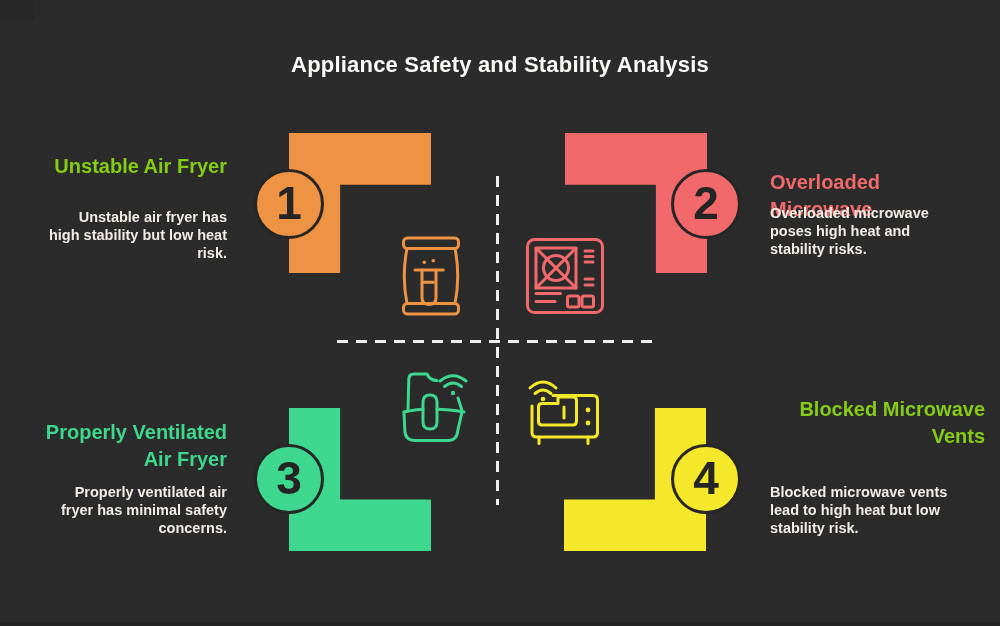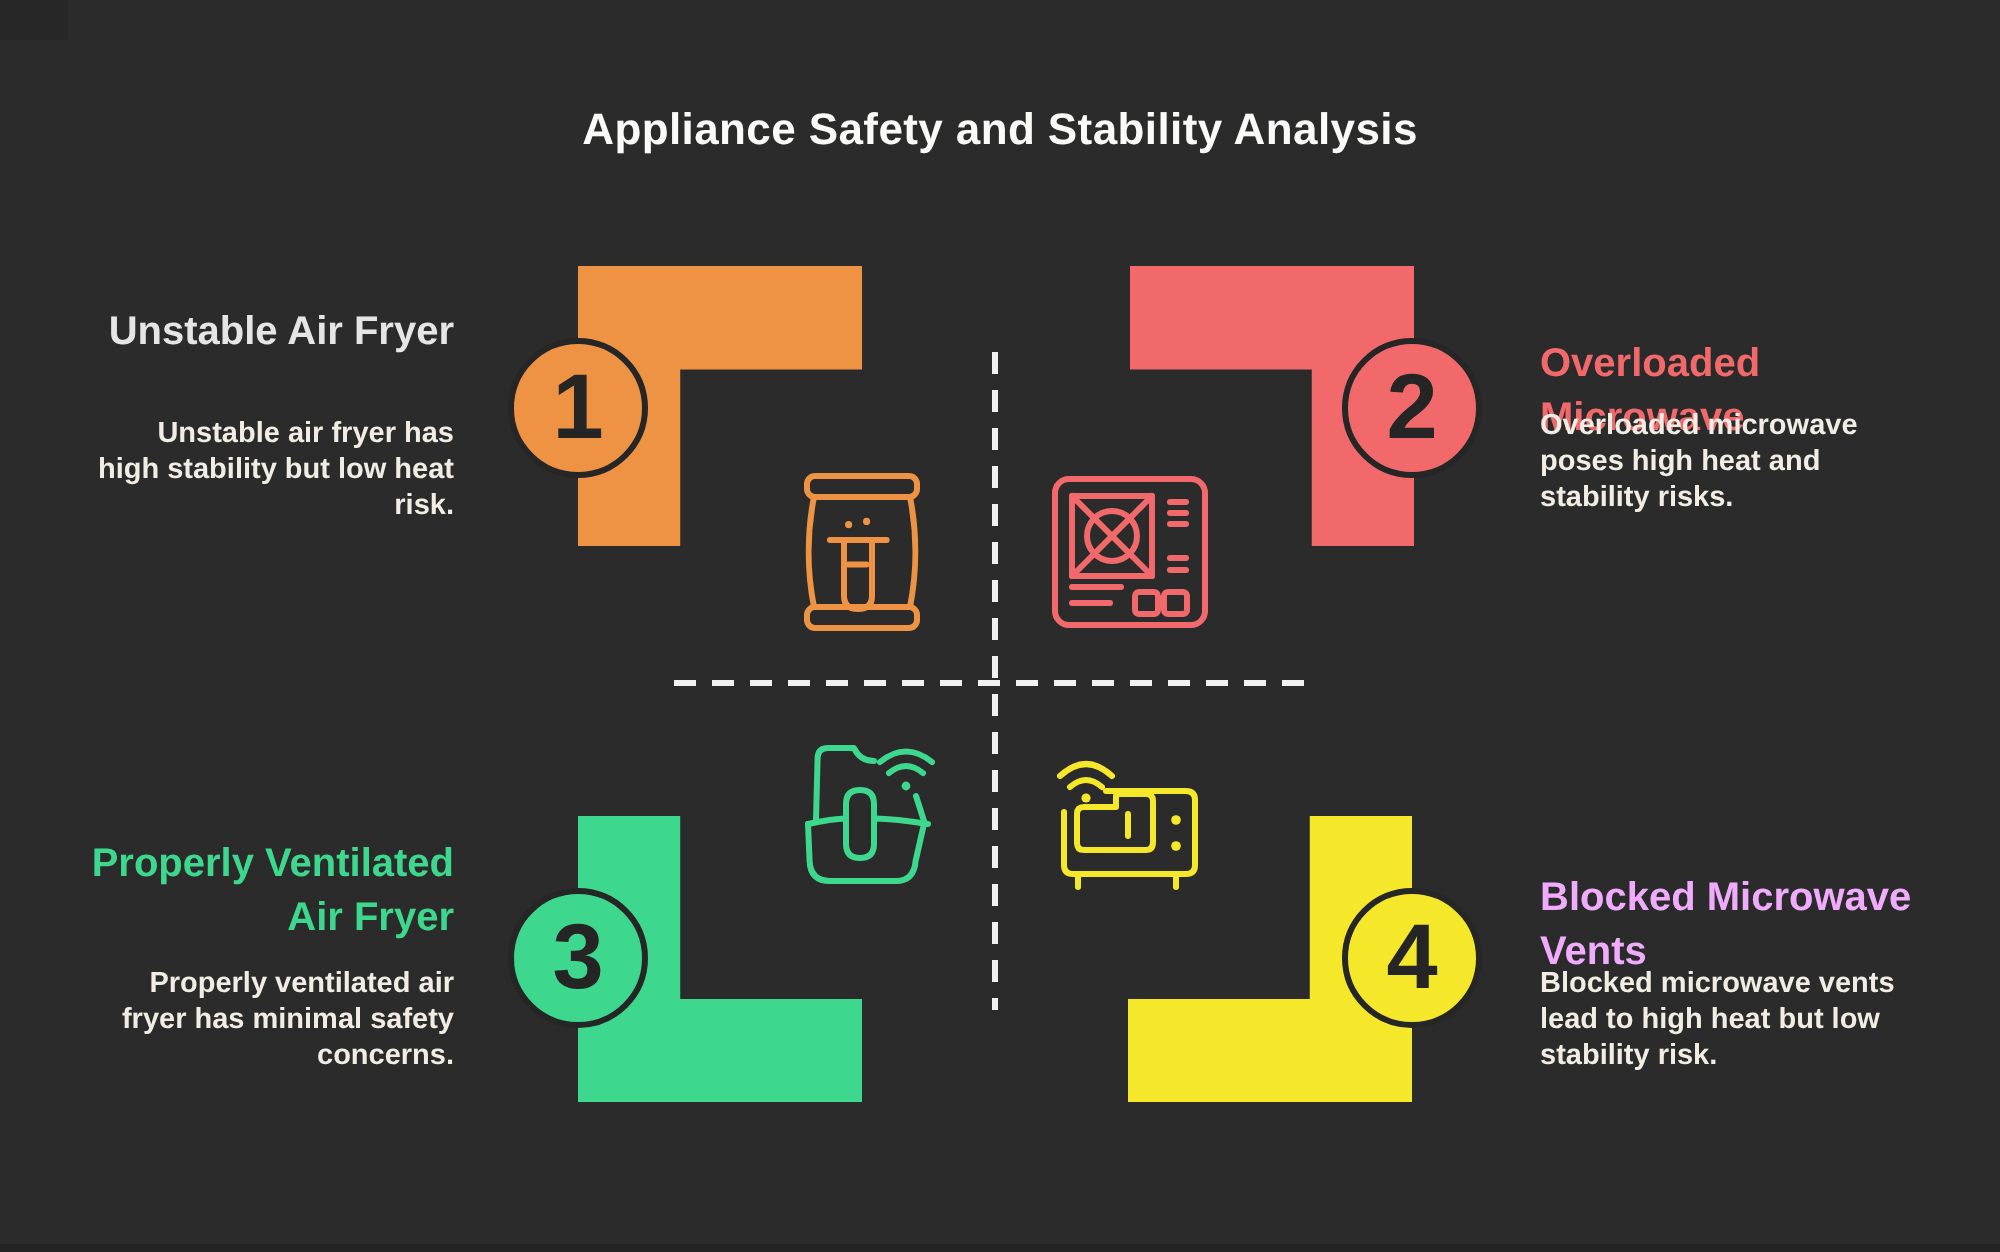--- a/index.html
+++ b/index.html
@@ -33,27 +33,27 @@
     padding-bottom:2px;
   }
   .circle-1{left:254px;top:169px;background:#ee9343;}
   .circle-2{left:671px;top:169px;background:#f2696b;}
   .circle-3{left:254px;top:444px;background:#3ed78e;}
   .circle-4{left:671px;top:444px;background:#f5e729;}
   
   .heading{font-size:20px;font-weight:700;line-height:27px;white-space:pre-line;}
   .desc{font-size:14.5px;font-weight:700;line-height:18px;color:#f1ece4;white-space:pre-line;}
   .right{text-align:right;}
-  .h-1{left:20px;top:153px;width:207px;color:#e5e5e5;}
+  .h-1{left:20px;top:153px;width:207px;color:#84cc16;}
   .d-1{left:20px;top:208px;width:207px;}
   .h-2{left:770px;top:141px;width:200px;color:#f2696b;margin-top:28px;}
   .d-2{left:770px;top:204px;width:205px;}
   .h-3{left:20px;top:419px;width:207px;color:#3ed78e;}
   .d-3{left:20px;top:483px;width:207px;}
-  .h-4{left:770px;top:436px;width:215px;color:#f0abfc;}
+  .h-4{left:770px;top:396px;width:215px;color:#84cc16;text-align:right;}
   .d-4{left:770px;top:483px;width:210px;}
   
   .vline{left:496px;top:176px;width:3px;height:329px;
     background:repeating-linear-gradient(180deg,#f0f0f0 0 11px,transparent 11px 19px);}
   .hline{left:337px;top:340px;width:322px;height:3px;
     background:repeating-linear-gradient(90deg,#f0f0f0 0 11px,transparent 11px 19px);}
   
   .icon svg{display:block;}
   .icon path,.icon rect,.icon line,.icon circle{
     fill:none;stroke-width:3;stroke-linecap:round;stroke-linejoin:round;}

